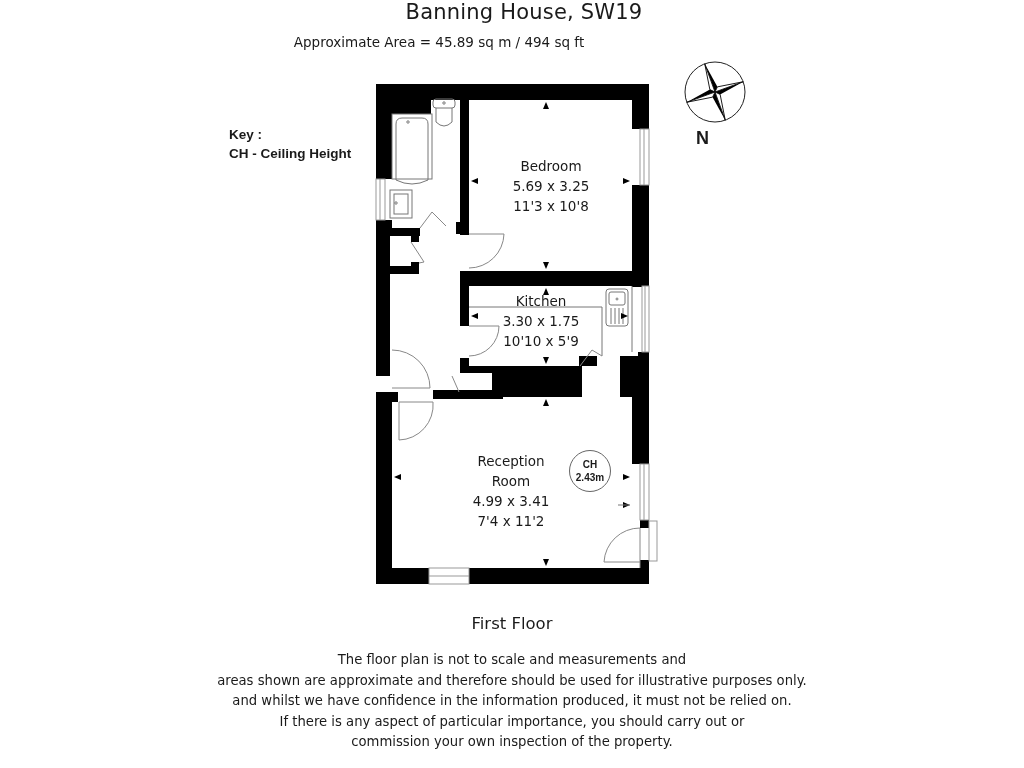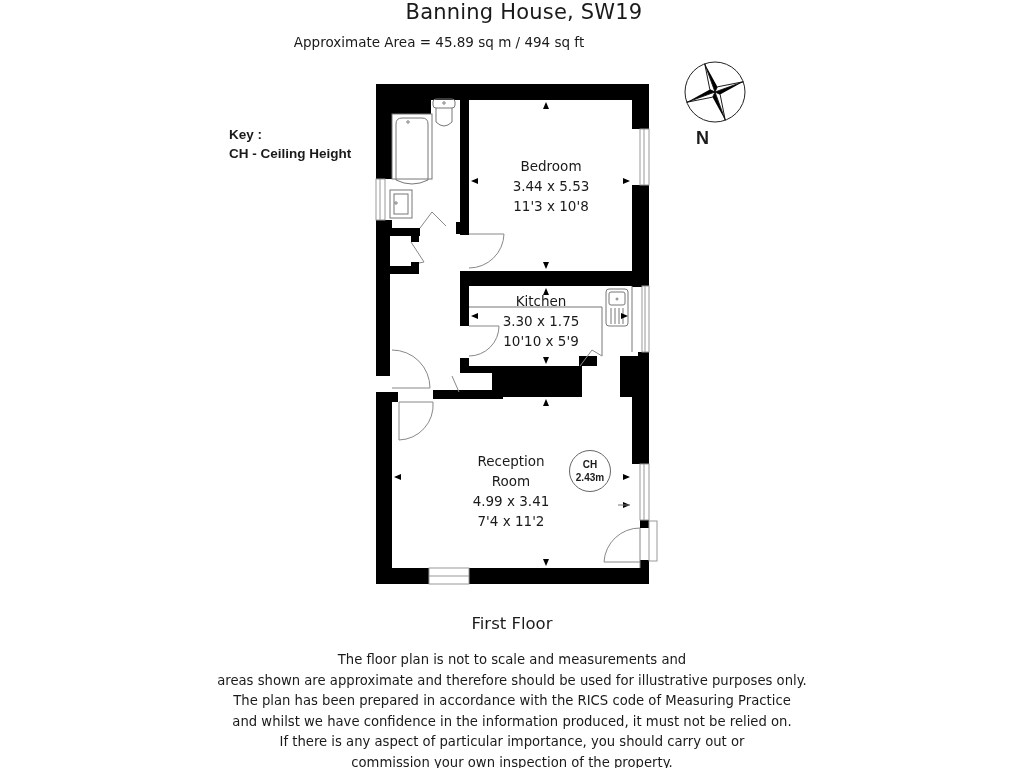--- a/index.html
+++ b/index.html
@@ -169,21 +169,21 @@
     <polygon points="546,566 543,559 549,559"></polygon>
     <polygon points="394,477 401,474 401,480"></polygon>
     <polygon points="630,477 623,474 623,480"></polygon>
     <polygon points="630,505 623,502 623,508"></polygon>
   </g>
   <line x1="618" y1="505" x2="630" y2="505" stroke="#777" stroke-width="1"></line>
 </svg>
 
 <div class="room-label" style="left:496px; top:156px; width:110px;">
   <div>Bedroom</div>
-  <div>3.44 x 5.53</div>
+  <div>5.69 x 3.25</div>
   <div>11'3 x 10'8</div>
 </div>
 
 <div class="room-label" style="left:486px; top:291px; width:110px;">
   <div>Kitchen</div>
   <div>3.30 x 1.75</div>
   <div>10'10 x 5'9</div>
 </div>
 
 <div class="room-label" style="left:456px; top:451px; width:110px;">
@@ -196,17 +196,16 @@
 <div class="ch-badge">
   <div>CH</div>
   <div>2.43m</div>
 </div>
 
 <div class="floor-label">First Floor</div>
 
 <div class="disclaimer">
   <div>The floor plan is not to scale and measurements and</div>
   <div>areas shown are approximate and therefore should be used for illustrative purposes only.</div>
-  <div>The plan has been prepared in accordance with the RICS code of Measuring Practice</div>
   <div>and whilst we have confidence in the information produced, it must not be relied on.</div>
   <div>If there is any aspect of particular importance, you should carry out or</div>
   <div>commission your own inspection of the property.</div>
 </div>
 
 </body></html>

